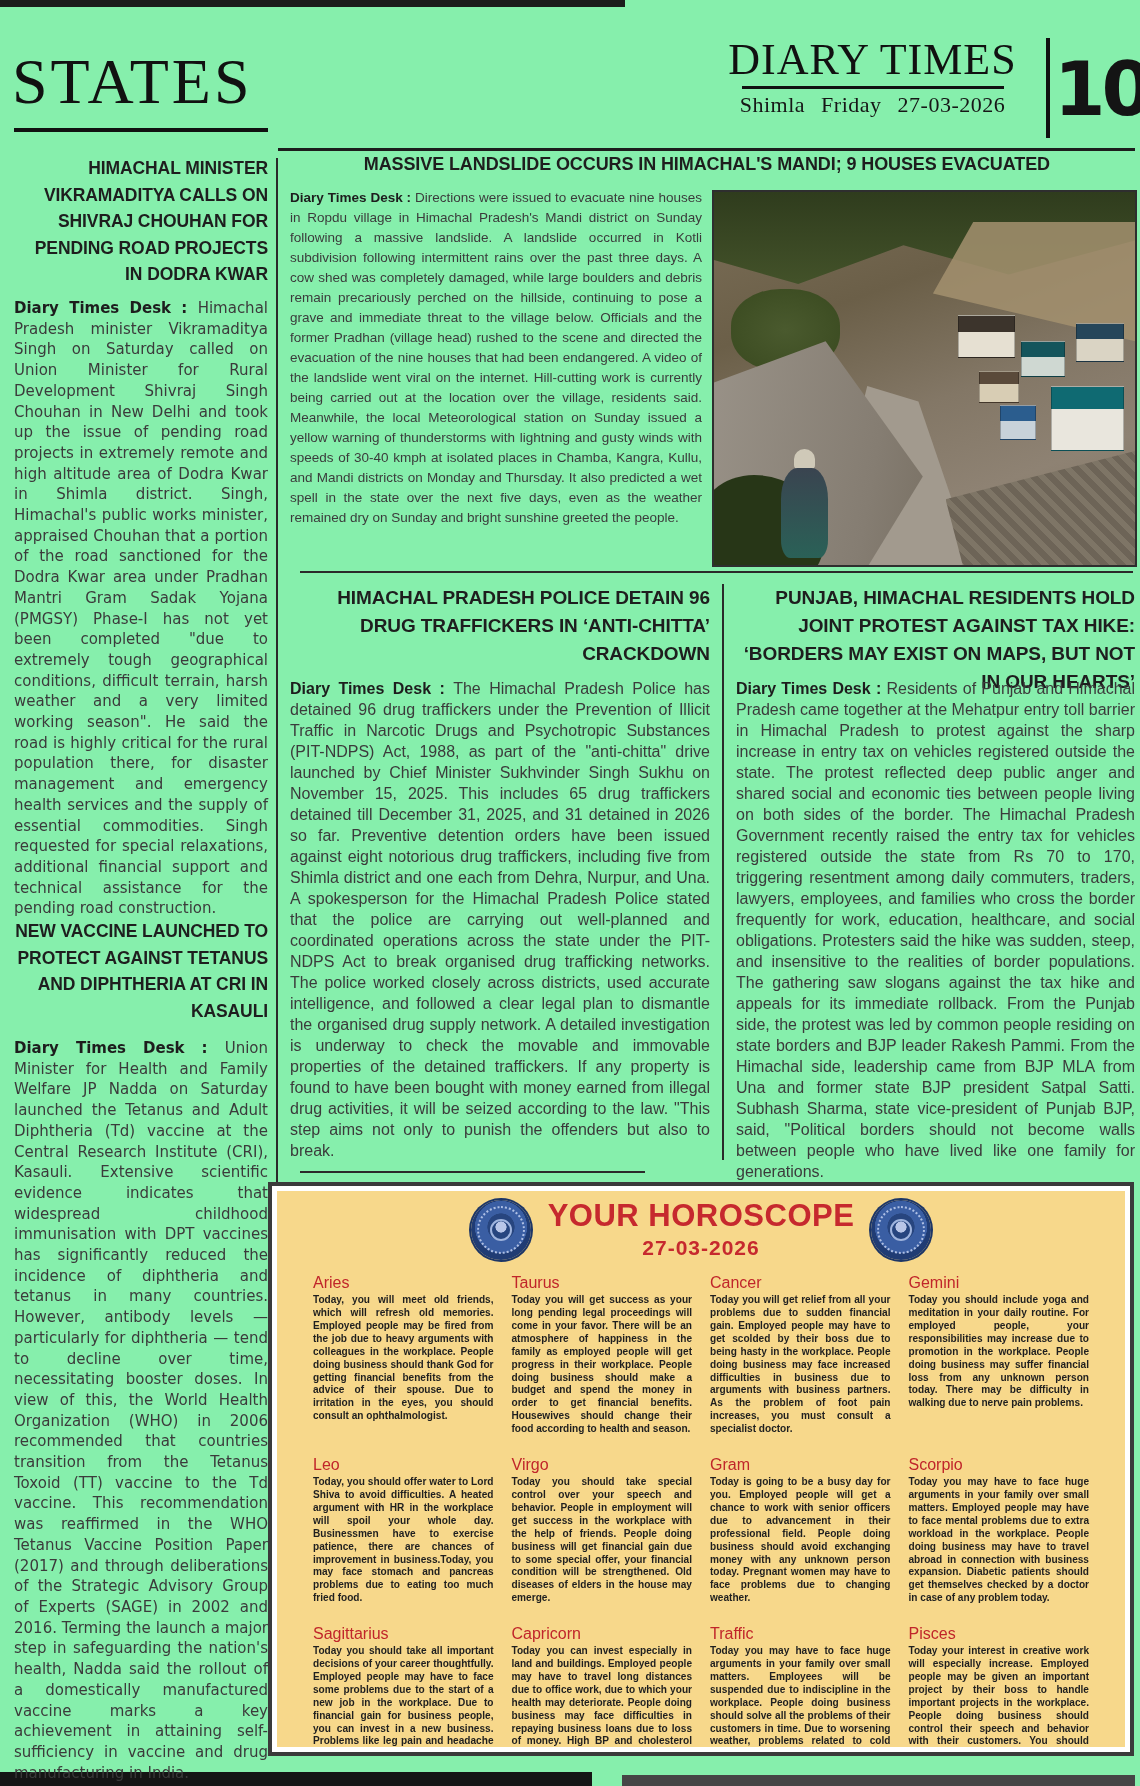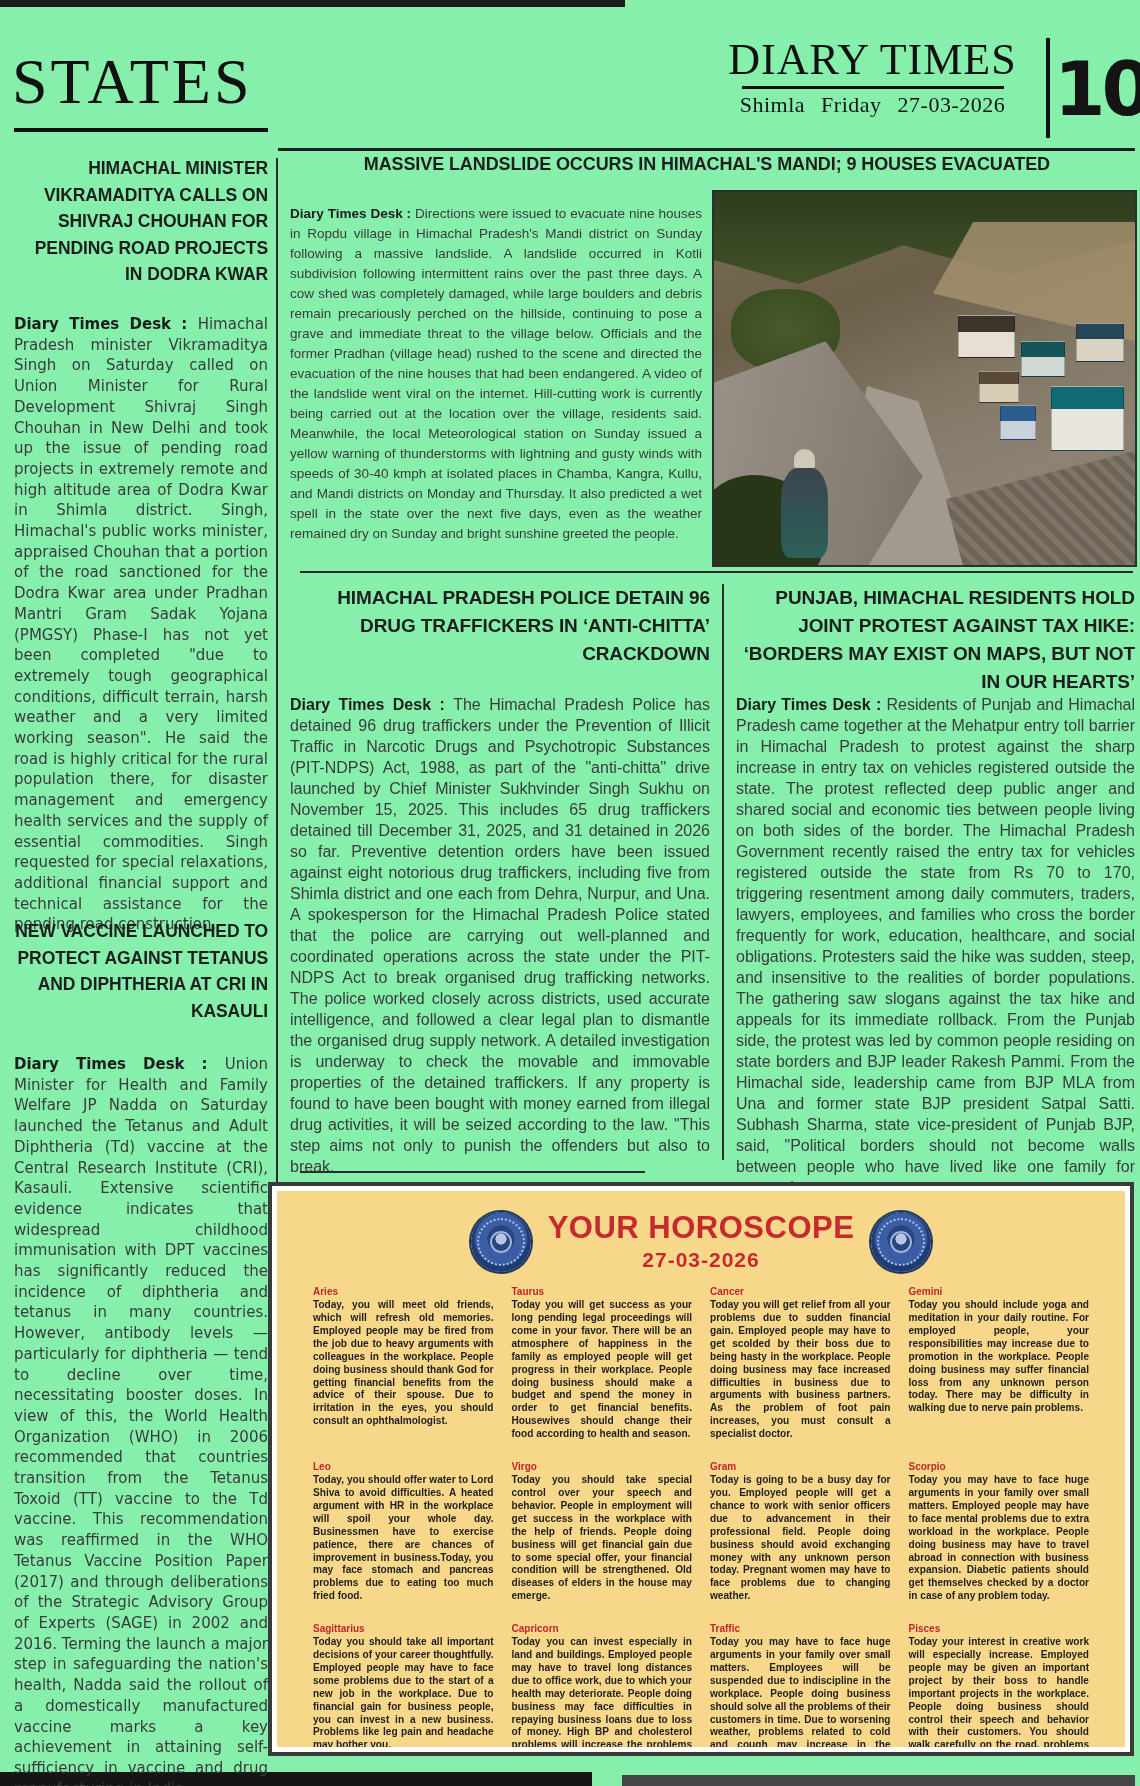--- a/index.html
+++ b/index.html
@@ -24,21 +24,21 @@
 
   
   .vrule{position:absolute;width:2px;background:#2a2a2a;}
   .hrule{position:absolute;height:2px;background:#2a2a2a;}
 
   
   .headline{position:absolute;text-align:right;font-weight:700;color:#1e1e1e;
         font-family:"Liberation Sans",sans-serif;letter-spacing:-.1px;}
   .hl-left{font-size:17.5px;line-height:26.5px;}
   .hl-mid{font-size:19px;line-height:28px;}
-  .body-text{position:absolute;text-align:justify;color:#3b3b3b;margin-top:16px;}
+  .body-text{position:absolute;text-align:justify;color:#3b3b3b;}
   .bt-left{font-family:"DejaVu Sans",sans-serif;font-size:15px;line-height:20.7px;width:254px;left:14px;}
   .bt-mid{font-family:"Liberation Sans",sans-serif;font-size:16px;line-height:21px;}
   .desk{font-weight:700;color:#1d1d1d;}
 
   
   .photo{position:absolute;left:712px;top:190px;width:421px;height:373px;border:2px solid #2e2e2e;
         overflow:hidden;background:linear-gradient(160deg,#7c6f58 0%,#6b5f48 30%,#837766 55%,#8e8273 75%,#7a6f5e 100%);}
   .photo div{position:absolute;}
   .ph-trees{left:0;top:0;width:100%;height:26%;background:linear-gradient(#2f3c1d,#44532a);
         clip-path:polygon(0 0,100% 0,100% 50%,70% 85%,45% 55%,20% 95%,0 70%);}
@@ -60,33 +60,33 @@
   .h5{left:80%;top:52%;width:17%;height:17%;background:linear-gradient(#0f6a72 0 35%,#e9e6dd 35%);}
   .h6{left:68%;top:57%;width:8%;height:9%;background:linear-gradient(#2b5d8e 0 45%,#c8d2da 45%);}
   .ph-person{left:16%;top:69%;width:11%;height:30%;}
   .ph-cap{left:27%;top:0;width:46%;height:18%;background:#cfc9b8;border-radius:50% 50% 20% 20%;}
   .ph-bodyshape{left:0;top:17%;width:100%;height:80%;background:linear-gradient(#3a4450,#2a6157);
         border-radius:35% 35% 20% 20%;}
 
   
   .horoscope{position:absolute;left:268px;top:1182px;width:866px;height:574px;background:#3a3a3a;padding:4px;box-sizing:border-box;}
   .horoscope-inner{width:100%;height:100%;background:#f7d88b;border:5px solid #ffffff;box-sizing:border-box;overflow:hidden;}
-  .horo-header{display:flex;justify-content:center;align-items:center;gap:17px;padding-top:20px;}
+  .horo-header{display:flex;justify-content:center;align-items:center;gap:17px;padding-top:8px;}
   .wheel{width:60px;height:60px;border-radius:50%;position:relative;flex:0 0 auto;
         background:radial-gradient(circle at 50% 45%,#b9c6e8 0 12%,#27457f 13% 30%,#3a5ea3 31% 58%,#203c74 59% 78%,#2c4c8e 79% 100%);
         box-shadow:0 0 0 2px #1d3666;}
   .wheel::after{content:'';position:absolute;inset:6px;border-radius:50%;border:2px dotted #aebfe4;}
   .wheel::before{content:'';position:absolute;inset:19px;border-radius:50%;border:2px solid #9fb4de;}
   .horo-titleblock{text-align:center;}
   .horo-title{font-size:31px;font-weight:800;color:#c6292e;letter-spacing:.5px;line-height:1.1;}
   .horo-date{font-size:21px;font-weight:800;color:#c6292e;letter-spacing:1px;margin-top:3px;}
   .horo-grid{display:grid;grid-template-columns:repeat(4,1fr);column-gap:18px;row-gap:20px;
         padding:14px 36px 10px 36px;}
   .horo-cell{align-self:start;}
-  .sign-name{font-size:10px;font-weight:700;color:#c0252a;margin-bottom:2px;}
+  .sign-name{font-size:16px;font-weight:400;color:#c0252a;margin-bottom:2px;}
   .sign-text{font-size:10.1px;line-height:12.9px;font-weight:700;color:#1f1f1f;text-align:justify;}
 
   
   .bottom-bar-left{position:absolute;left:0;top:1772px;width:592px;height:14px;background:#151515;}
   .bottom-bar-right{position:absolute;left:622px;top:1775px;width:513px;height:11px;background:#454545;}
 </style>
 </head>
 <body>
 
 <div id="page">

